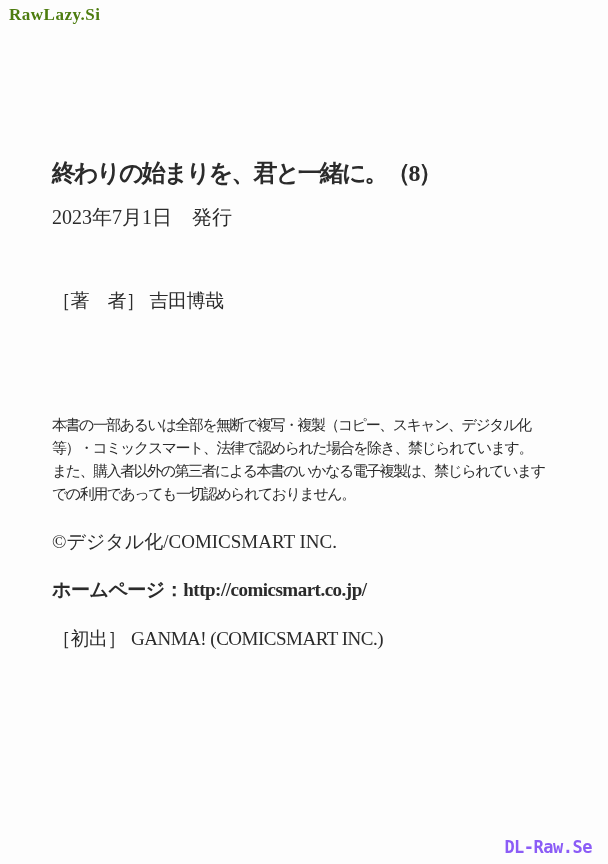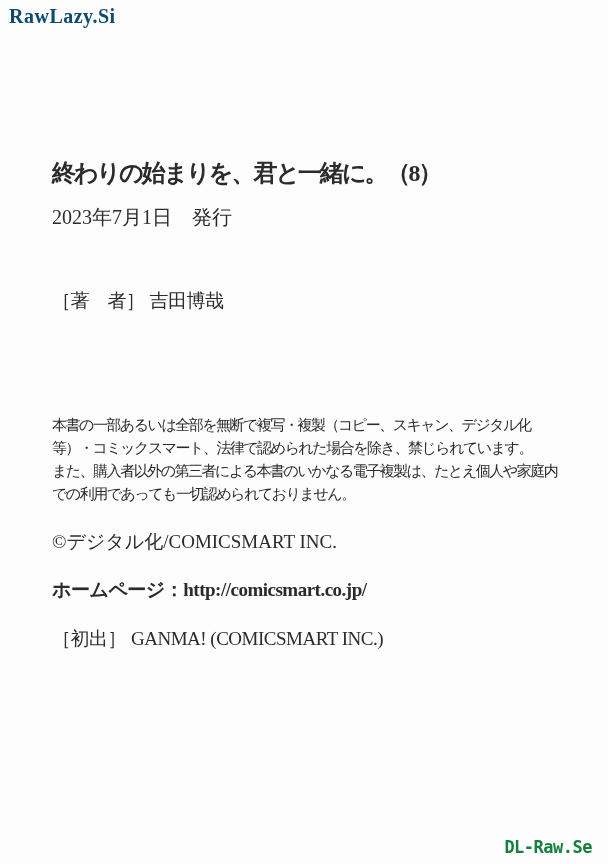--- a/index.html
+++ b/index.html
@@ -14,23 +14,23 @@
     margin: 0 auto;
     background: #fdfdfd;
     overflow: hidden;
     font-family: "Liberation Serif", "DejaVu Serif", serif;
     color: #2b2b2b;
   }
   .abs { position: absolute; white-space: nowrap; }
 
   .wm-top {
     left: 9px; top: 5px;
-    font-size: 20px;
+    font-size: 17px;
     font-weight: bold;
-    color: #0c4a6e;
+    color: #4d7c0f;
     letter-spacing: 0.5px;
   }
   .title {
     left: 52px; top: 160px;
     margin: 0;
     font-size: 24px;
     font-weight: bold;
     letter-spacing: -2px;
     line-height: 1.1;
   }
@@ -68,21 +68,21 @@
   }
   .disclaimer-line {
     left: 52px; top: 721px;
     font-size: 15px;
     letter-spacing: -1.5px;
   }
   .wm-bottom {
     right: 16px; top: 837px;
     font-size: 17px;
     font-weight: bold;
-    color: #15803d;
+    color: #8b5cf6;
     font-family: "DejaVu Sans Mono", "Liberation Mono", monospace;
     letter-spacing: -0.5px;
   }
 </style>
 </head>
 <body>
 
 <div class="page">
 
   <div class="abs wm-top">RawLazy.Si</div>
@@ -93,21 +93,21 @@
 
   <div class="abs credits">
     <div>
       <span>［著　者］</span><span class="credit-val">吉田博哉</span>
     </div>
   </div>
 
   <div class="abs legal">
     <div>本書の一部あるいは全部を無断で複写・複製（コピー、スキャン、デジタル化</div>
     <div>等）・コミックスマート、法律で認められた場合を除き、禁じられています。</div>
-    <div>また、購入者以外の第三者による本書のいかなる電子複製は、たとえ個人や家庭内</div>
+    <div>また、購入者以外の第三者による本書のいかなる電子複製は、禁じられています</div>
     <div>での利用であっても一切認められておりません。</div>
   </div>
 
   <div class="abs copyright-line">©デジタル化/COMICSMART INC.</div>
 
   <div class="abs homepage-line">
     <span>ホームページ：</span><span>http://comicsmart.co.jp/</span>
   </div>
 
   <div class="abs firstpub-line">

